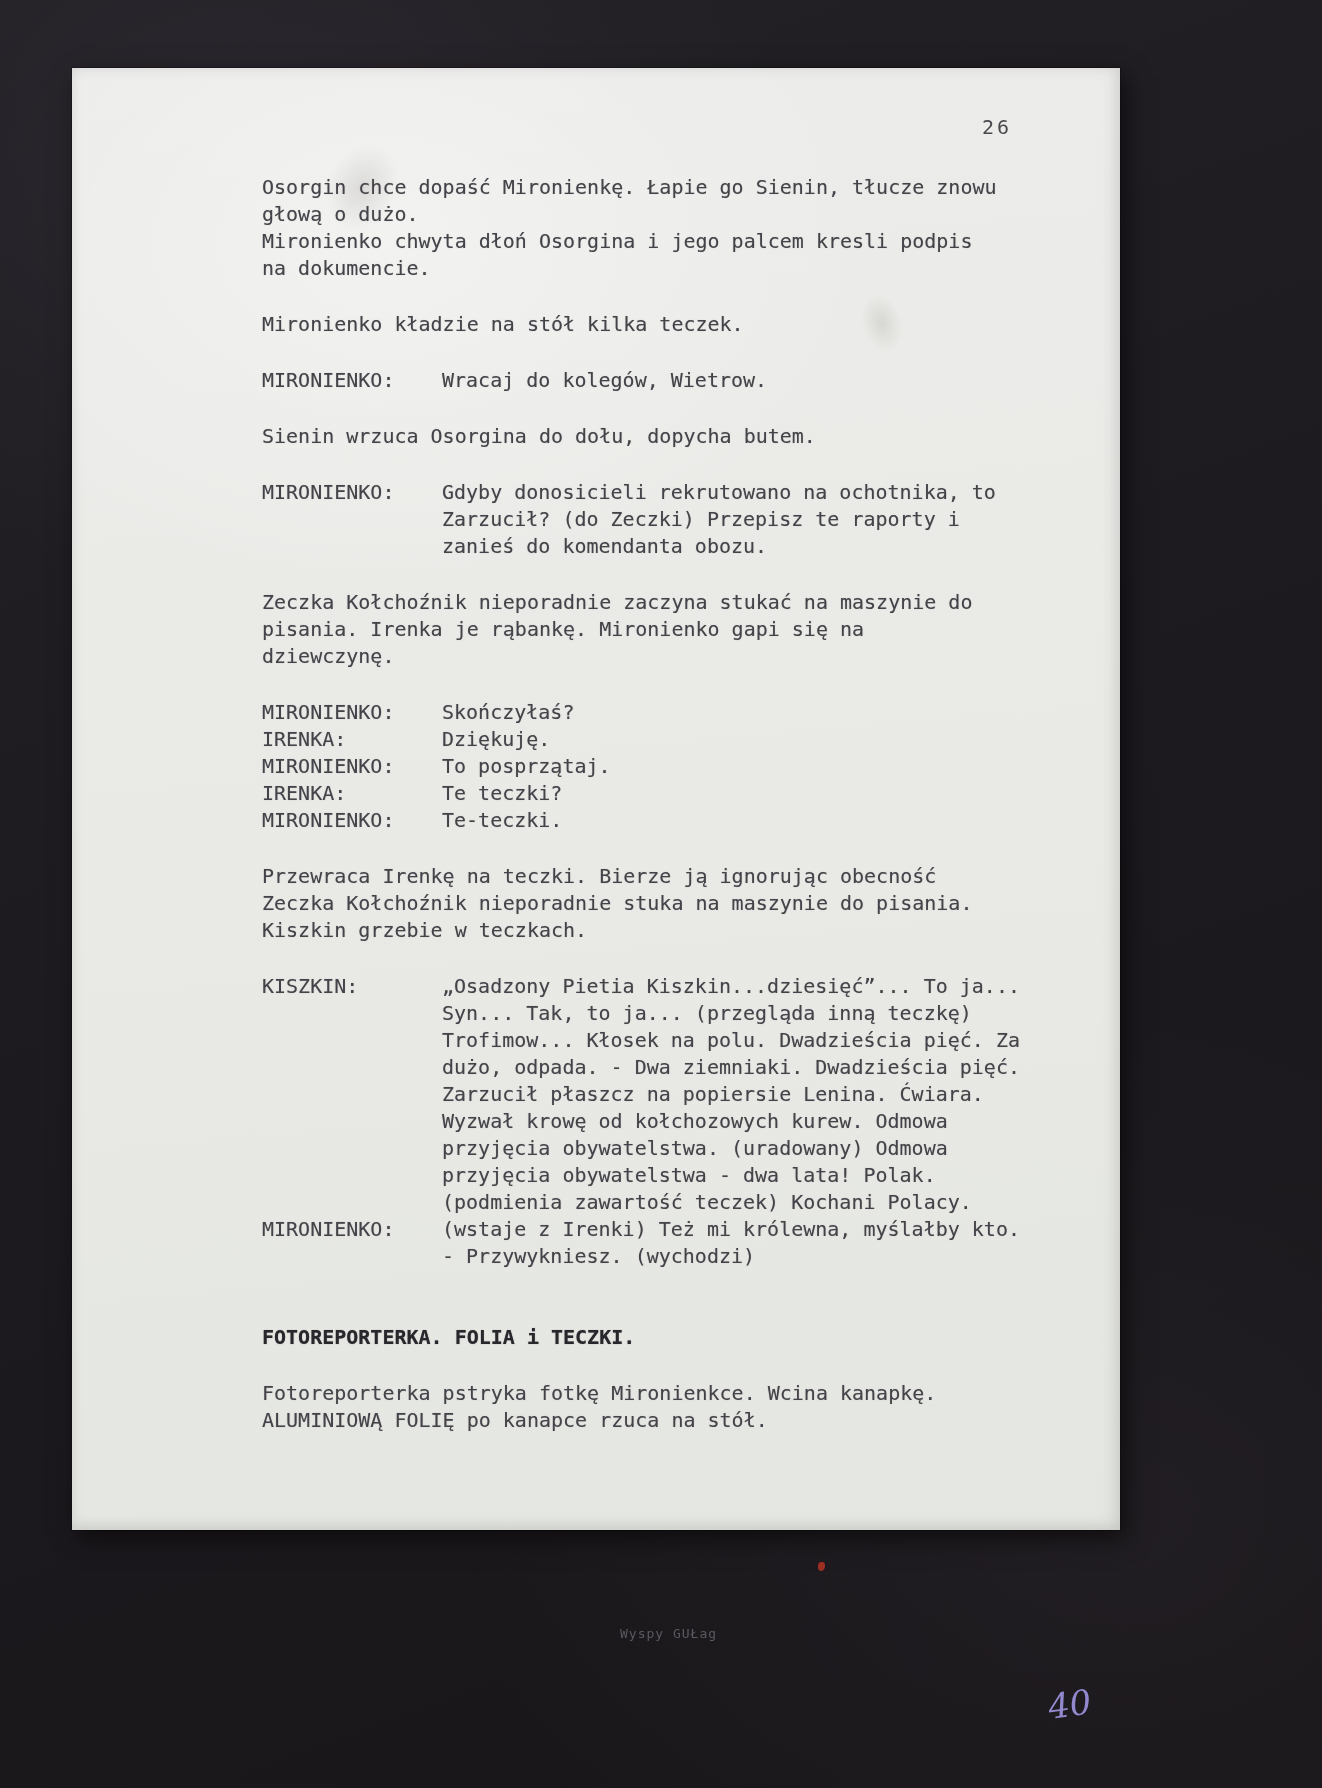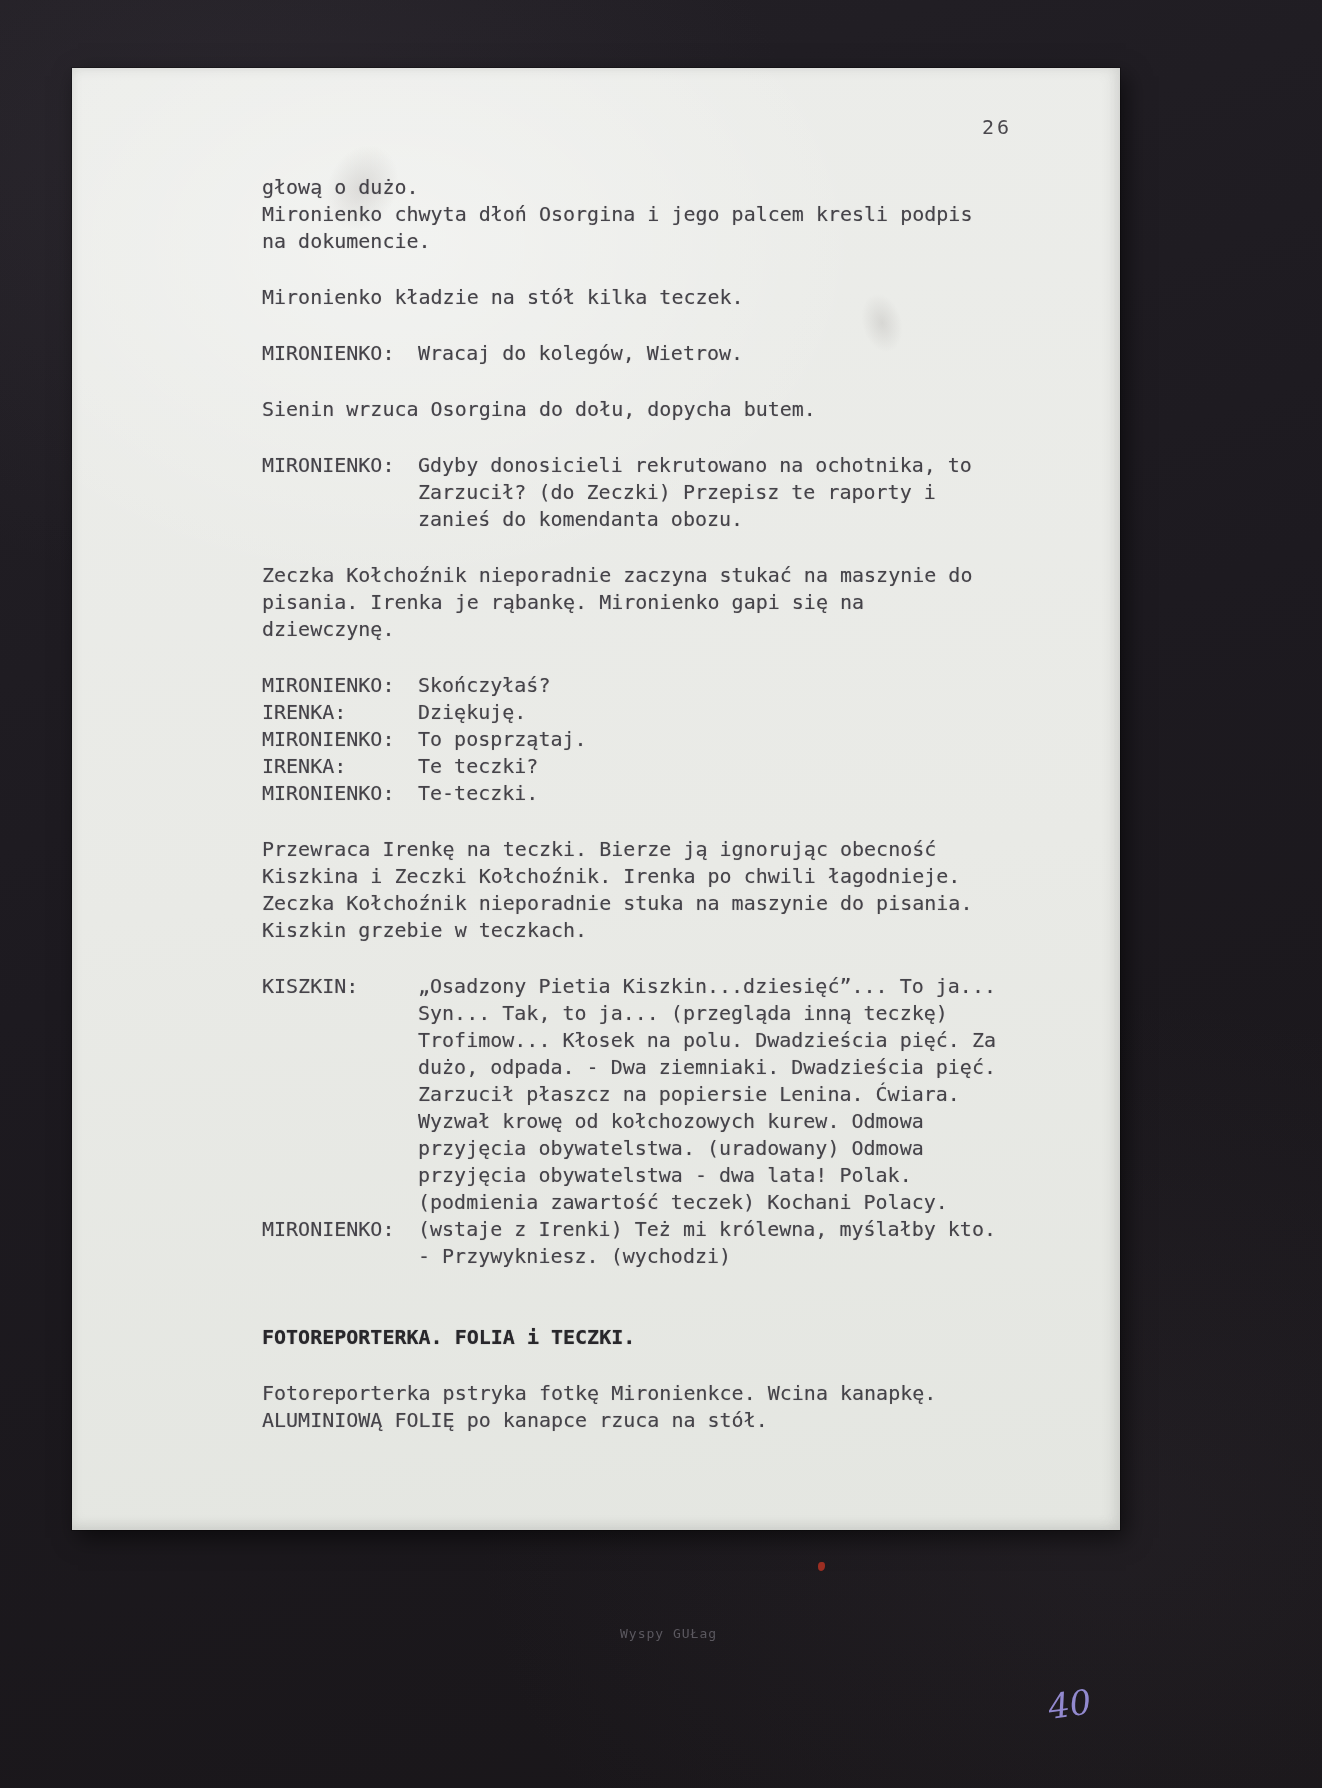--- a/index.html
+++ b/index.html
@@ -41,21 +41,21 @@
   }
   .block { margin-top: 29px; }
   .block:first-child { margin-top: 0; }
   .block.heading {
     margin-top: 54px;
     font-weight: bold;
     color: #28272b;
     text-shadow: 0 0 1px rgba(40,39,43,.55);
   }
   .line { white-space: pre; }
-  .drow { display: flex; }
+  .drow { display: flex; gap: 24px; }
   .speaker { flex: 0 0 156px; width: 156px; white-space: pre; }
   .dbody { flex: 1 1 auto; }
   .footer {
     position: absolute;
     left: 548px; top: 1558px;
     font-size: 13px;
     line-height: 16px;
     letter-spacing: 1px;
     color: #5b585f;
     text-align: center;
@@ -91,20 +91,21 @@
 </head>
 <body>
 
 <div class="stage">
   <div class="paper">
     <div class="smudge smudge1"></div>
     <div class="smudge smudge2"></div>
     <div class="page-number">26</div>
     <div class="text-area" id="blocks">
         <div class="block action">
+          <div class="line">Osorgin chce dopaść Mironienkę. Łapie go Sienin, tłucze znowu</div>
           <div class="line">głową o dużo.</div>
           <div class="line">Mironienko chwyta dłoń Osorgina i jego palcem kresli podpis</div>
           <div class="line">na dokumencie.</div>
         </div>
         <div class="block action">
           <div class="line">Mironienko kładzie na stół kilka teczek.</div>
         </div>
         <div class="block dialogue">
           <div class="drow">
             <div class="speaker">MIRONIENKO:</div>
@@ -158,21 +159,20 @@
           </div>
           <div class="drow">
             <div class="speaker">MIRONIENKO:</div>
             <div class="dbody">
               <div class="line">Te-teczki.</div>
             </div>
           </div>
         </div>
         <div class="block action">
           <div class="line">Przewraca Irenkę na teczki. Bierze ją ignorując obecność</div>
-          <div class="line">Kiszkina i Zeczki Kołchoźnik. Irenka po chwili łagodnieje.</div>
           <div class="line">Zeczka Kołchoźnik nieporadnie stuka na maszynie do pisania.</div>
           <div class="line">Kiszkin grzebie w teczkach.</div>
         </div>
         <div class="block dialogue">
           <div class="drow">
             <div class="speaker">KISZKIN:</div>
             <div class="dbody">
               <div class="line">„Osadzony Pietia Kiszkin...dziesięć”... To ja...</div>
               <div class="line">Syn... Tak, to ja... (przegląda inną teczkę)</div>
               <div class="line">Trofimow... Kłosek na polu. Dwadzieścia pięć. Za</div>

